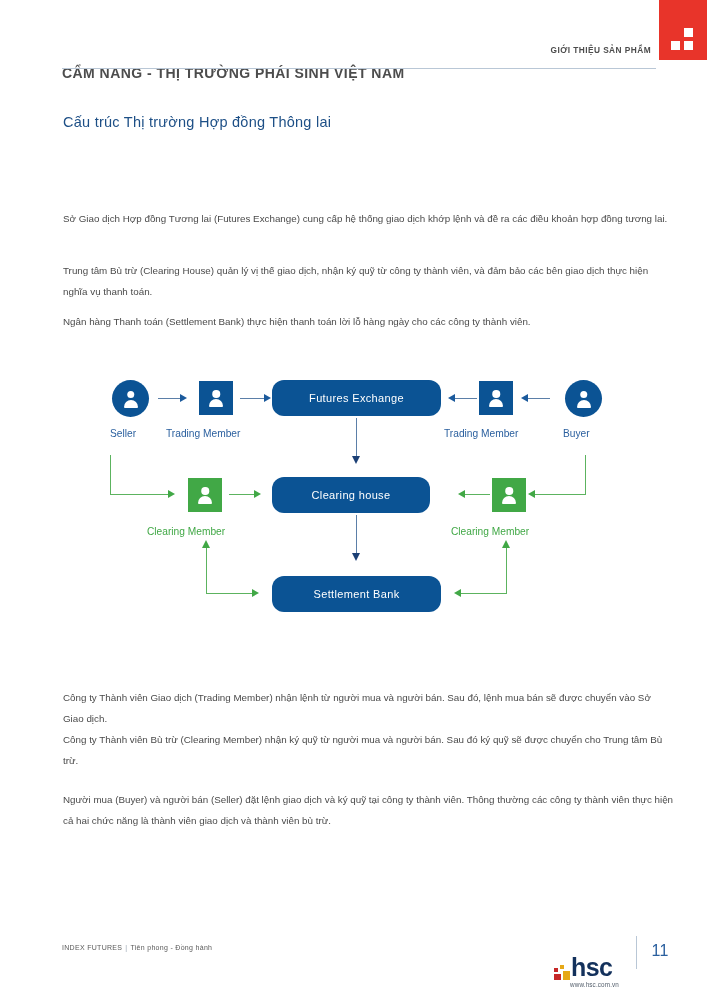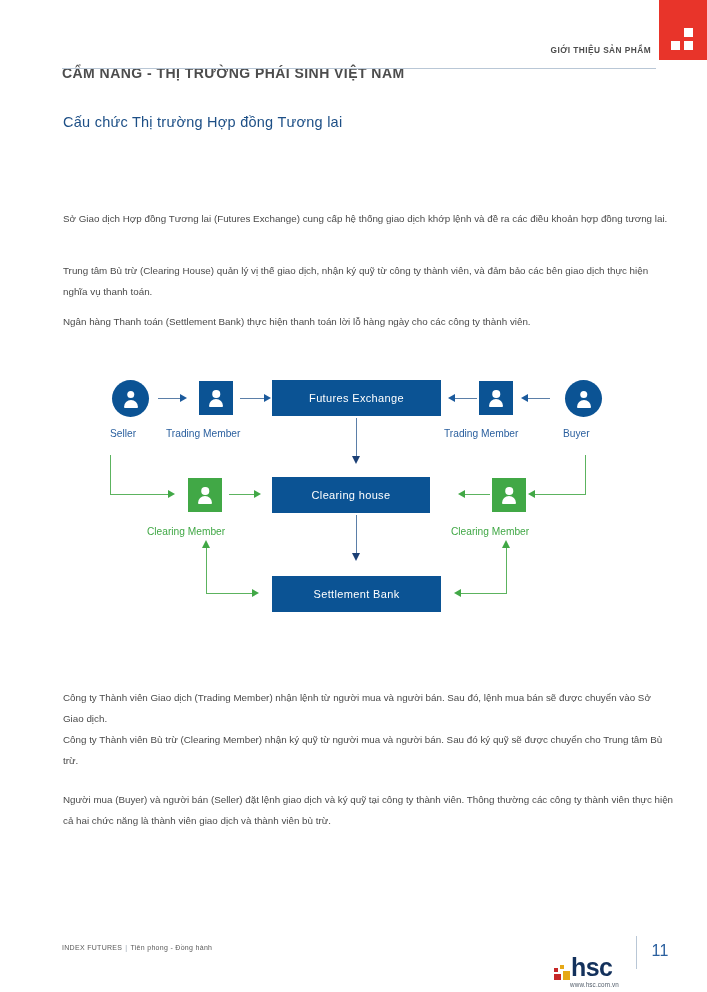--- a/index.html
+++ b/index.html
@@ -136,20 +136,21 @@
   }
   .box {
     position: absolute;
     background: #0b5394;
     color: #ffffff;
     font-size: 11px;
     letter-spacing: 0.35px;
     display: flex;
     align-items: center;
     justify-content: center;
+    border-radius: 12px;
   }
   .node-label {
     position: absolute;
     font-size: 10.2px;
     white-space: nowrap;
     color: #2a5f9e;
   }
   .node-label.green { color: #41a846; }
 
   .hline {
@@ -261,21 +262,21 @@
     <div class="header-left">CẨM NANG  - THỊ TRƯỜNG PHÁI SINH VIỆT NAM</div>
     <div class="header-right">GIỚI THIỆU SẢN PHẨM</div>
     <div class="header-rule"></div>
     <div class="header-logo">
       <div class="sq sq1"></div>
       <div class="sq sq2"></div>
       <div class="sq sq3"></div>
     </div>
   </div>
 
-  <div class="page-title">Cấu chức Thị trường Hợp đồng Tương lai</div>
+  <div class="page-title">Cấu trúc Thị trường Hợp đồng Thông lai</div>
 
   <div class="para p2">Sở Giao dịch Hợp đồng Tương lai (Futures Exchange) cung cấp hệ thống giao dịch khớp lệnh và đề ra các điều khoản hợp đồng tương lai.</div>
   <div class="para p3">Trung tâm Bù trừ (Clearing House) quản lý vị thế giao dịch, nhận ký quỹ từ công ty thành viên, và đảm bảo các bên giao dịch thực hiện nghĩa vụ thanh toán.</div>
   <div class="para p4">Ngân hàng Thanh toán (Settlement Bank) thực hiện thanh toán lời lỗ hàng ngày cho các công ty thành viên.</div>
 
   <div class="diagram">
 
     <div class="node-circle" style="left:112px; top:25px;">
       <div class="person">
         <div class="head"></div>

